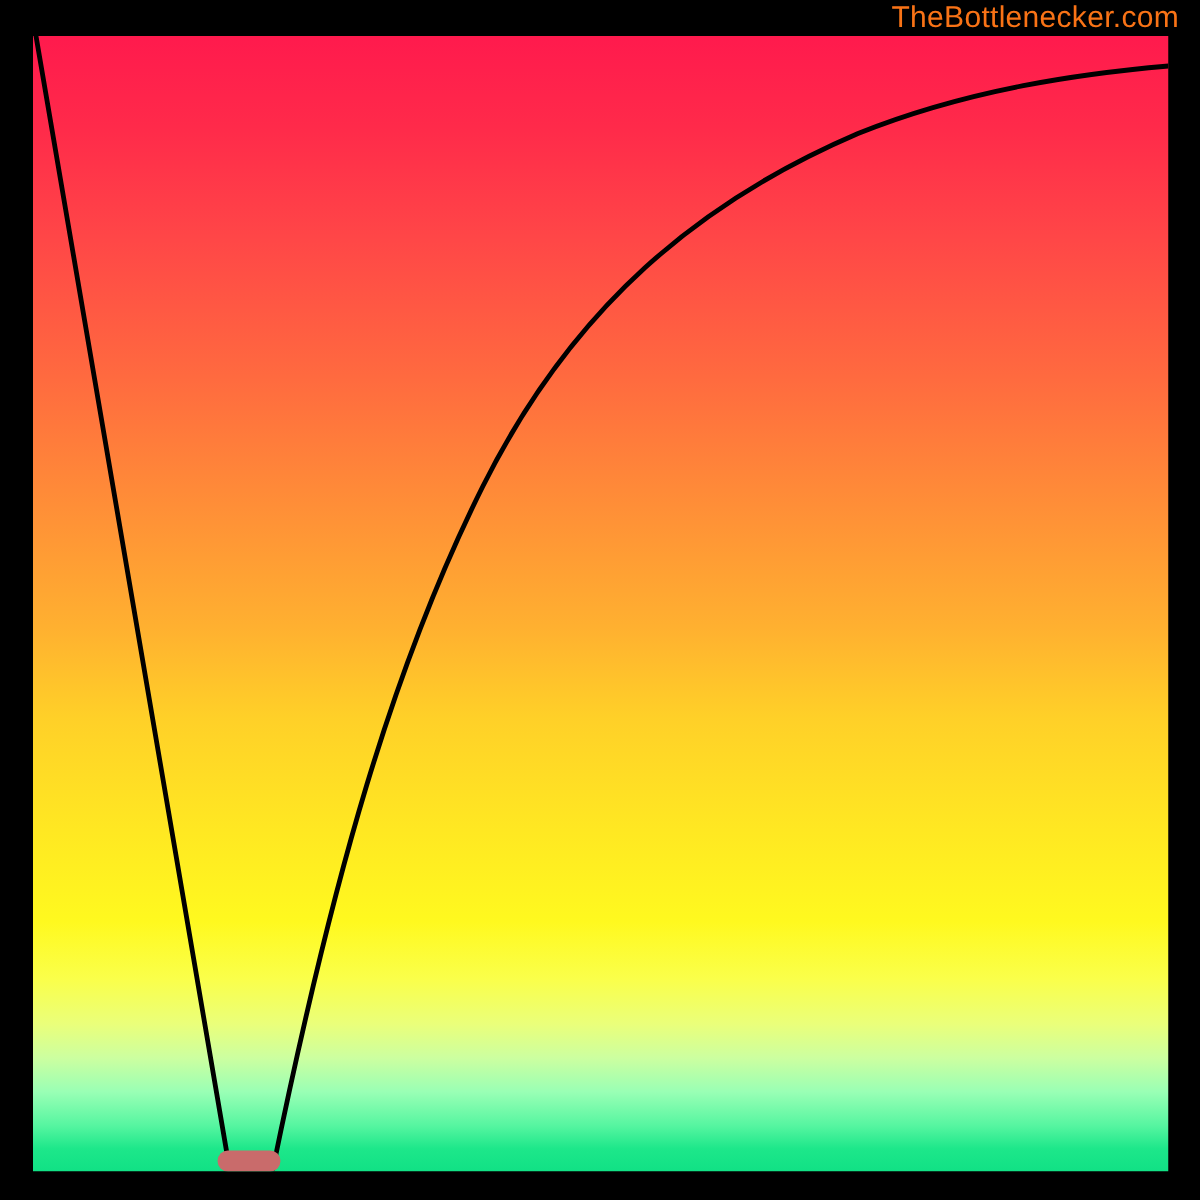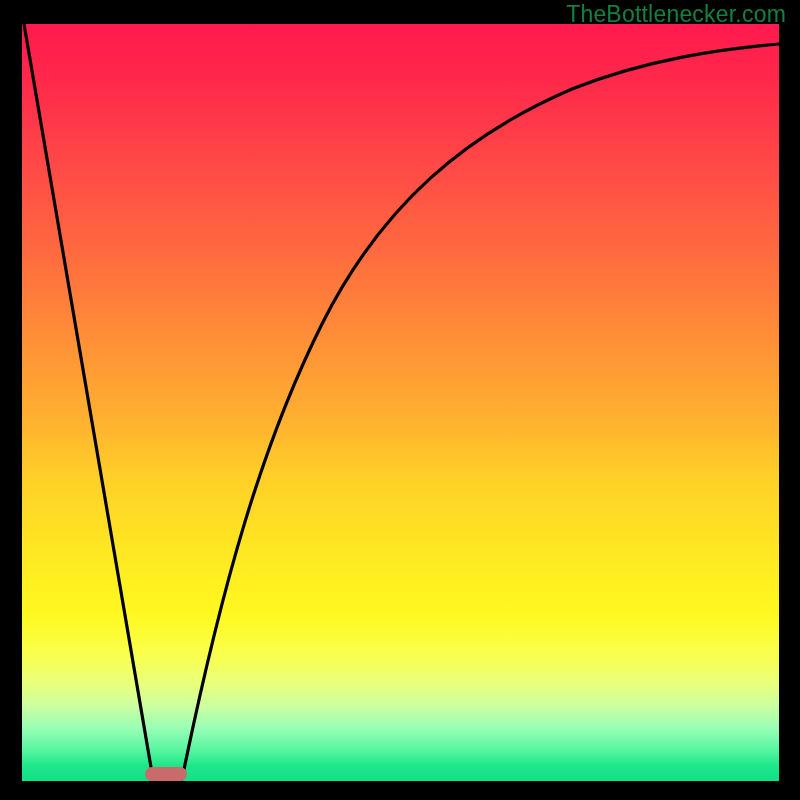--- a/index.html
+++ b/index.html
@@ -48,22 +48,22 @@
     height: 14px;
     border-radius: 7px;
     background: #c96b6b;
     bottom: 0px;
     left: 123px;
   }
   .watermark {
     position: absolute;
     top: 1px;
     right: 14px;
-    color: #15803d;
-    font-size: 23px;
+    color: #f97316;
+    font-size: 20px;
     letter-spacing: 0.2px;
     font-weight: 400;
     user-select: none;
   }
   svg.curve {
     position: absolute;
     inset: 0;
     width: 100%;
     height: 100%;
   }

